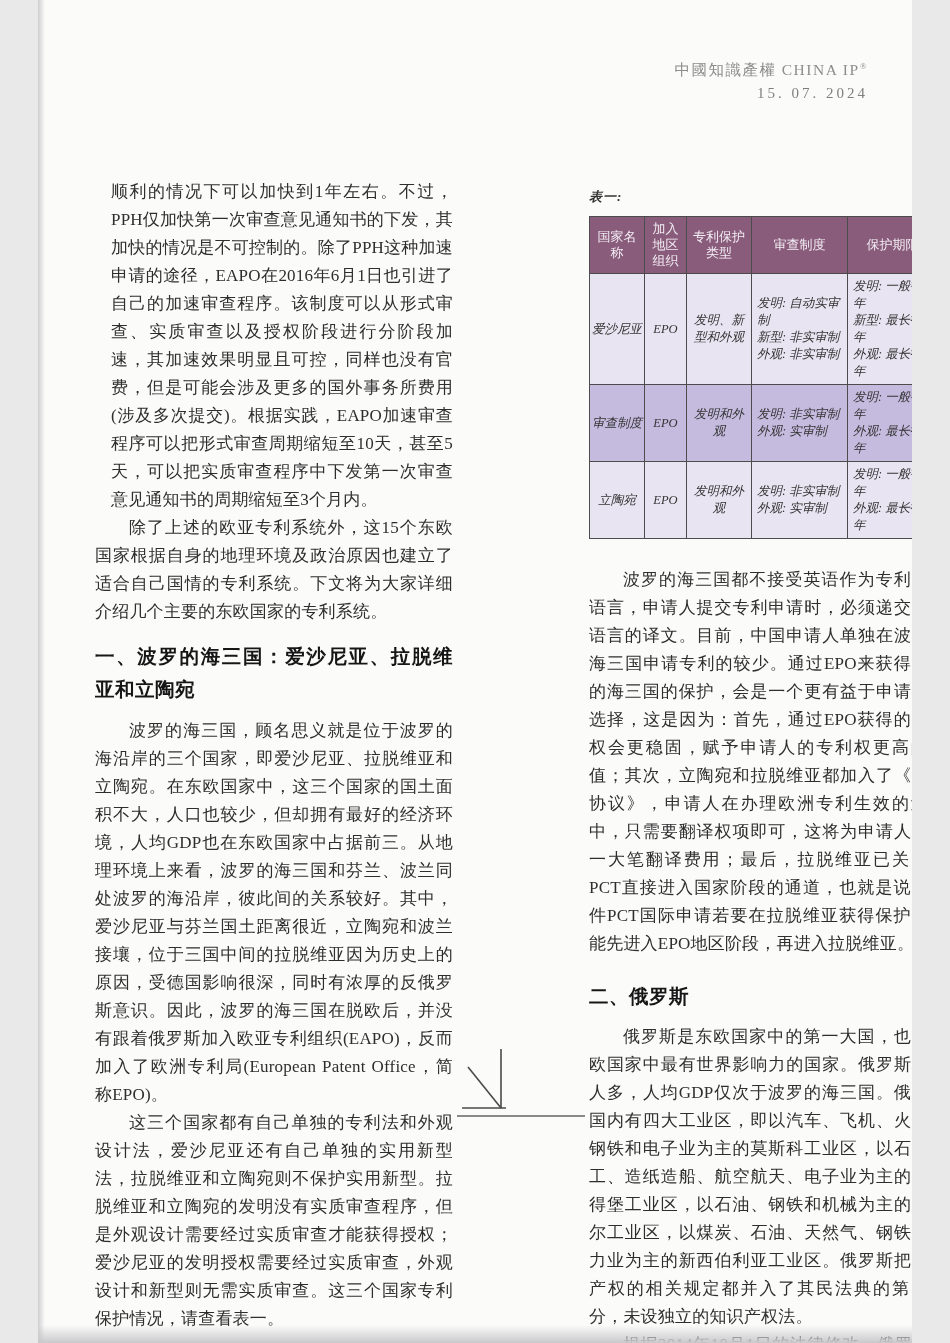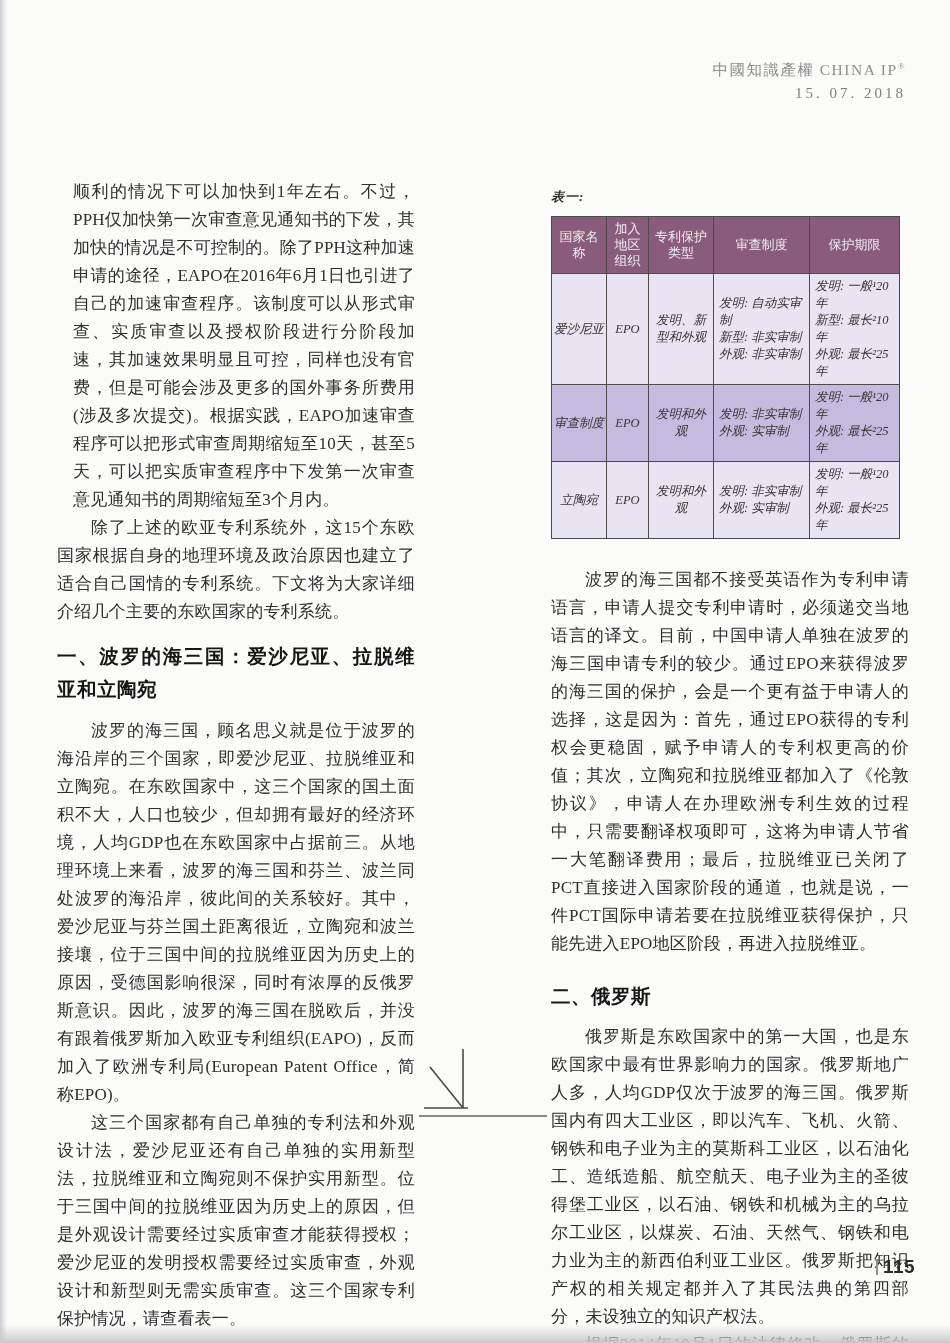--- a/index.html
+++ b/index.html
@@ -1,20 +1,20 @@
 <!DOCTYPE html>
 <html lang="zh"><head>
 <meta charset="utf-8">
 <title>China IP — p.115</title>
 <style>
   html,body{margin:0;padding:0;}
   body{background:#e9e9ea;}
   .page{
     position:relative;
-    width:950px;height:1343px;
+    width:874px;height:1343px;
     margin:0 auto;
     background:#fbfbfa;
     overflow:hidden;
     font-family:"Liberation Serif","DejaVu Serif",serif;
     color:#2e2e2e;
   }
   .scan-edge-left{
     position:absolute;left:0;top:0;width:7px;height:100%;
     background:linear-gradient(to right,#cfcfd2,rgba(255,255,255,0));
   }
@@ -84,29 +84,29 @@
   .pn-bar{display:inline-block;width:2px;height:16px;background:#8f8f8f;margin-right:5px;vertical-align:-2px;}
 </style>
 </head>
 <body>
 
 <div class="page">
   <div class="scan-edge-left"></div>
 
   <div class="mag-header">
     <div class="mag-title"><span>中國知識產權 CHINA IP</span><sup>®</sup></div>
-    <div class="mag-date">15. 07. 2018</div>
+    <div class="mag-date">15. 07. 2024</div>
   </div>
 
   <div class="col col-left">
     <p class="body no-indent">顺利的情况下可以加快到1年左右。不过，PPH仅加快第一次审查意见通知书的下发，其加快的情况是不可控制的。除了PPH这种加速申请的途径，EAPO在2016年6月1日也引进了自己的加速审查程序。该制度可以从形式审查、实质审查以及授权阶段进行分阶段加速，其加速效果明显且可控，同样也没有官费，但是可能会涉及更多的国外事务所费用(涉及多次提交)。根据实践，EAPO加速审查程序可以把形式审查周期缩短至10天，甚至5天，可以把实质审查程序中下发第一次审查意见通知书的周期缩短至3个月内。</p>
     <p class="body">除了上述的欧亚专利系统外，这15个东欧国家根据自身的地理环境及政治原因也建立了适合自己国情的专利系统。下文将为大家详细介绍几个主要的东欧国家的专利系统。</p>
     <h2 class="section-heading">一、波罗的海三国：爱沙尼亚、拉脱维亚和立陶宛</h2>
     <p class="body">波罗的海三国，顾名思义就是位于波罗的海沿岸的三个国家，即爱沙尼亚、拉脱维亚和立陶宛。在东欧国家中，这三个国家的国土面积不大，人口也较少，但却拥有最好的经济环境，人均GDP也在东欧国家中占据前三。从地理环境上来看，波罗的海三国和芬兰、波兰同处波罗的海沿岸，彼此间的关系较好。其中，爱沙尼亚与芬兰国土距离很近，立陶宛和波兰接壤，位于三国中间的拉脱维亚因为历史上的原因，受德国影响很深，同时有浓厚的反俄罗斯意识。因此，波罗的海三国在脱欧后，并没有跟着俄罗斯加入欧亚专利组织(EAPO)，反而加入了欧洲专利局(European Patent Office，简称EPO)。</p>
-    <p class="body">这三个国家都有自己单独的专利法和外观设计法，爱沙尼亚还有自己单独的实用新型法，拉脱维亚和立陶宛则不保护实用新型。位于三国中间的拉脱维亚因为历史上的原因，但是外观设计需要经过实质审查才能获得授权；爱沙尼亚的发明授权需要经过实质审查，外观设计和新型则无需实质审查。这三个国家专利保护情况，请查看表一。</p>
+    <p class="body">这三个国家都有自己单独的专利法和外观设计法，爱沙尼亚还有自己单独的实用新型法，拉脱维亚和立陶宛则不保护实用新型。拉脱维亚和立陶宛的发明没有实质审查程序，但是外观设计需要经过实质审查才能获得授权；爱沙尼亚的发明授权需要经过实质审查，外观设计和新型则无需实质审查。这三个国家专利保护情况，请查看表一。</p>
   </div>
 
   <aside class="callout">
     <svg class="callout-arrow" width="44" height="66" viewBox="0 0 44 66">
       <line x1="39" y1="3" x2="39" y2="62" stroke="#4a4a4a" stroke-width="1.6"></line>
       <line x1="6" y1="21" x2="39" y2="62" stroke="#4a4a4a" stroke-width="1.6"></line>
       <line x1="0" y1="62" x2="44" y2="62" stroke="#4a4a4a" stroke-width="1.6"></line>
     </svg>
     <div class="callout-rule"></div>
   </aside>

